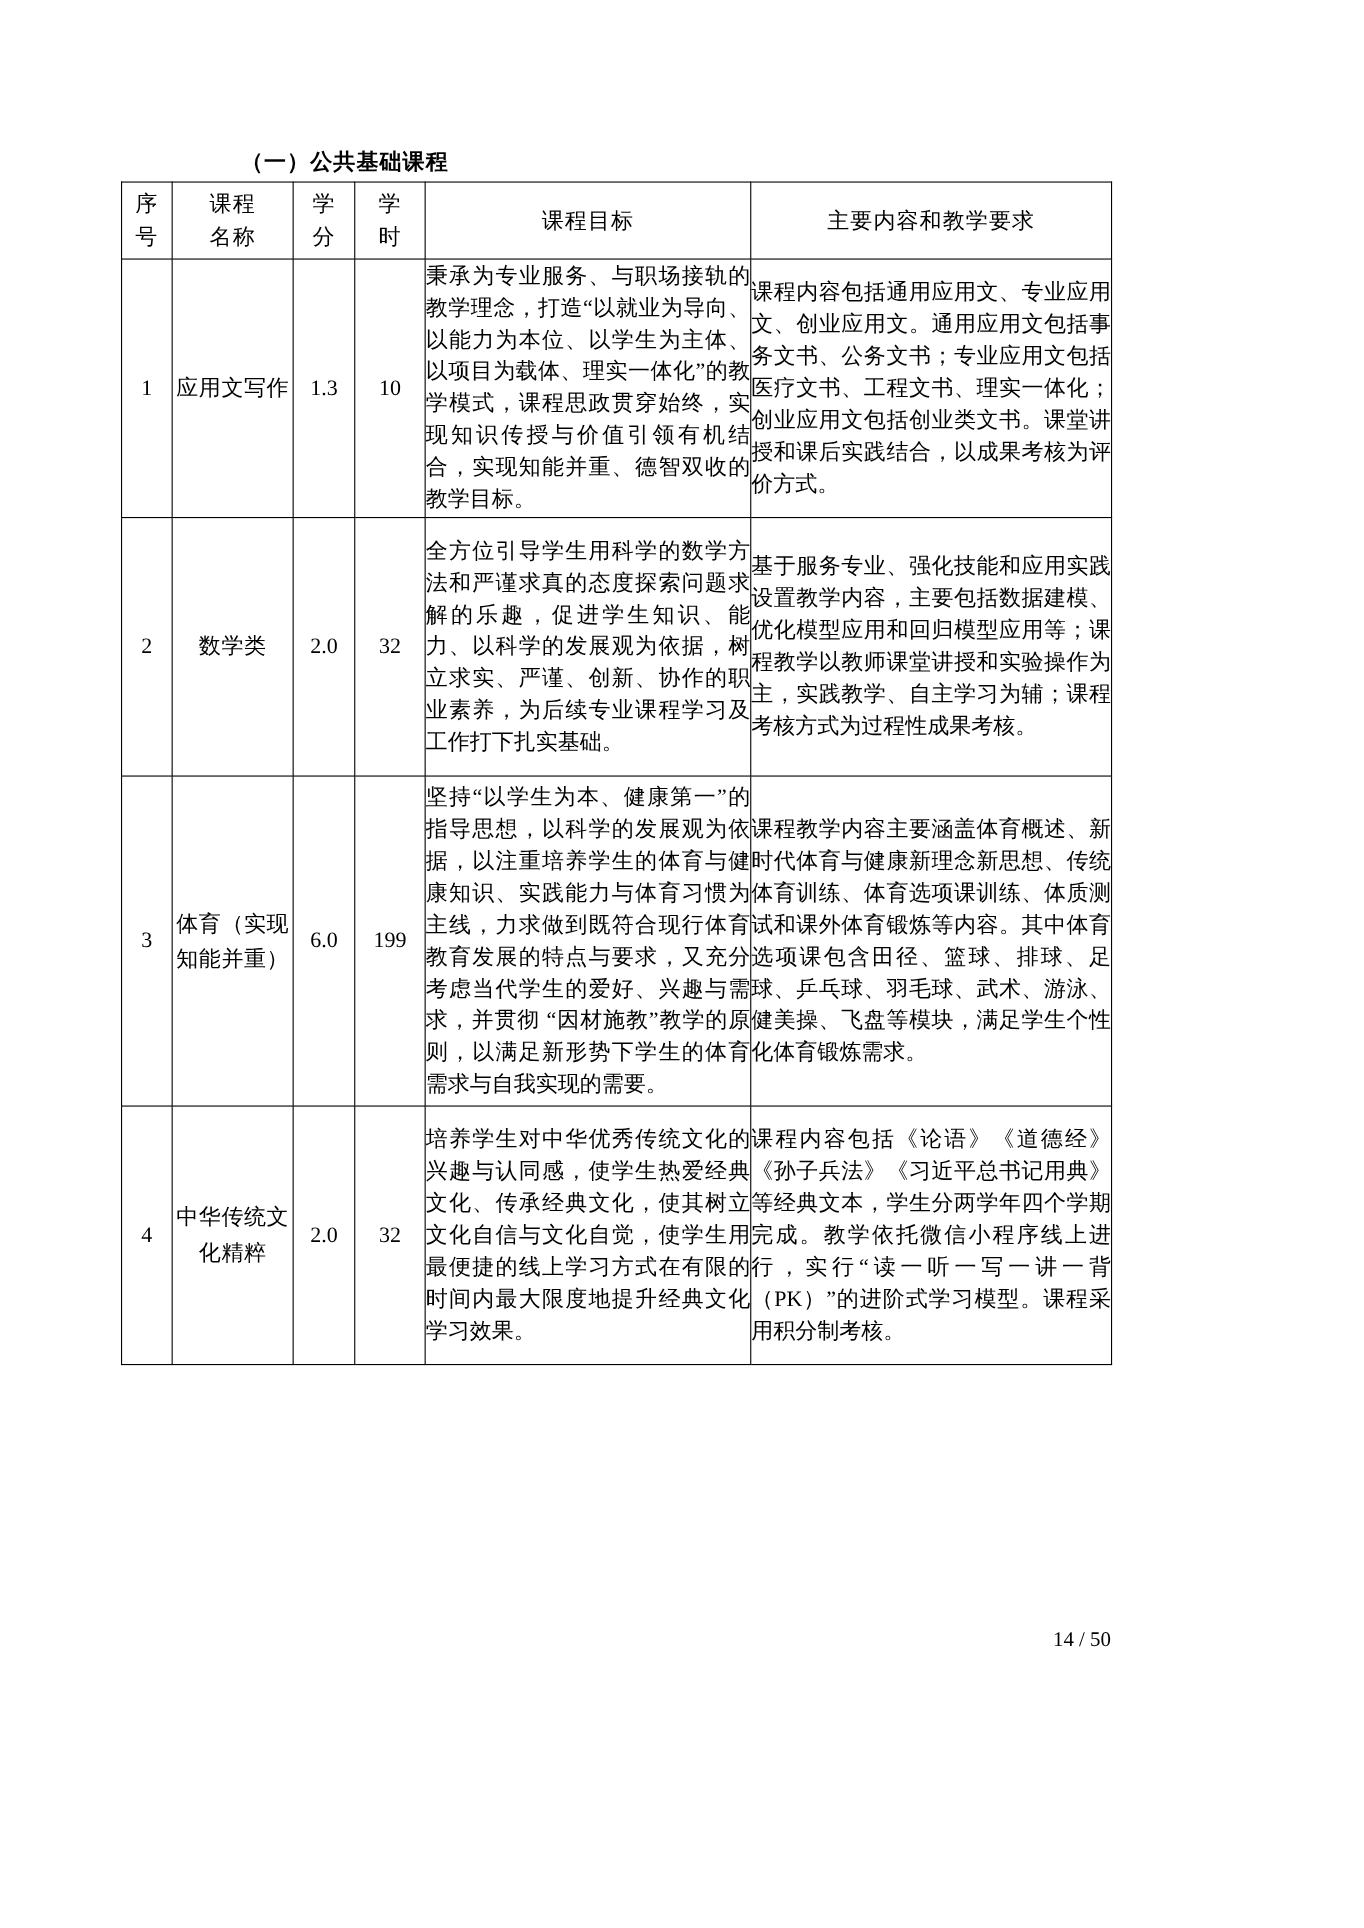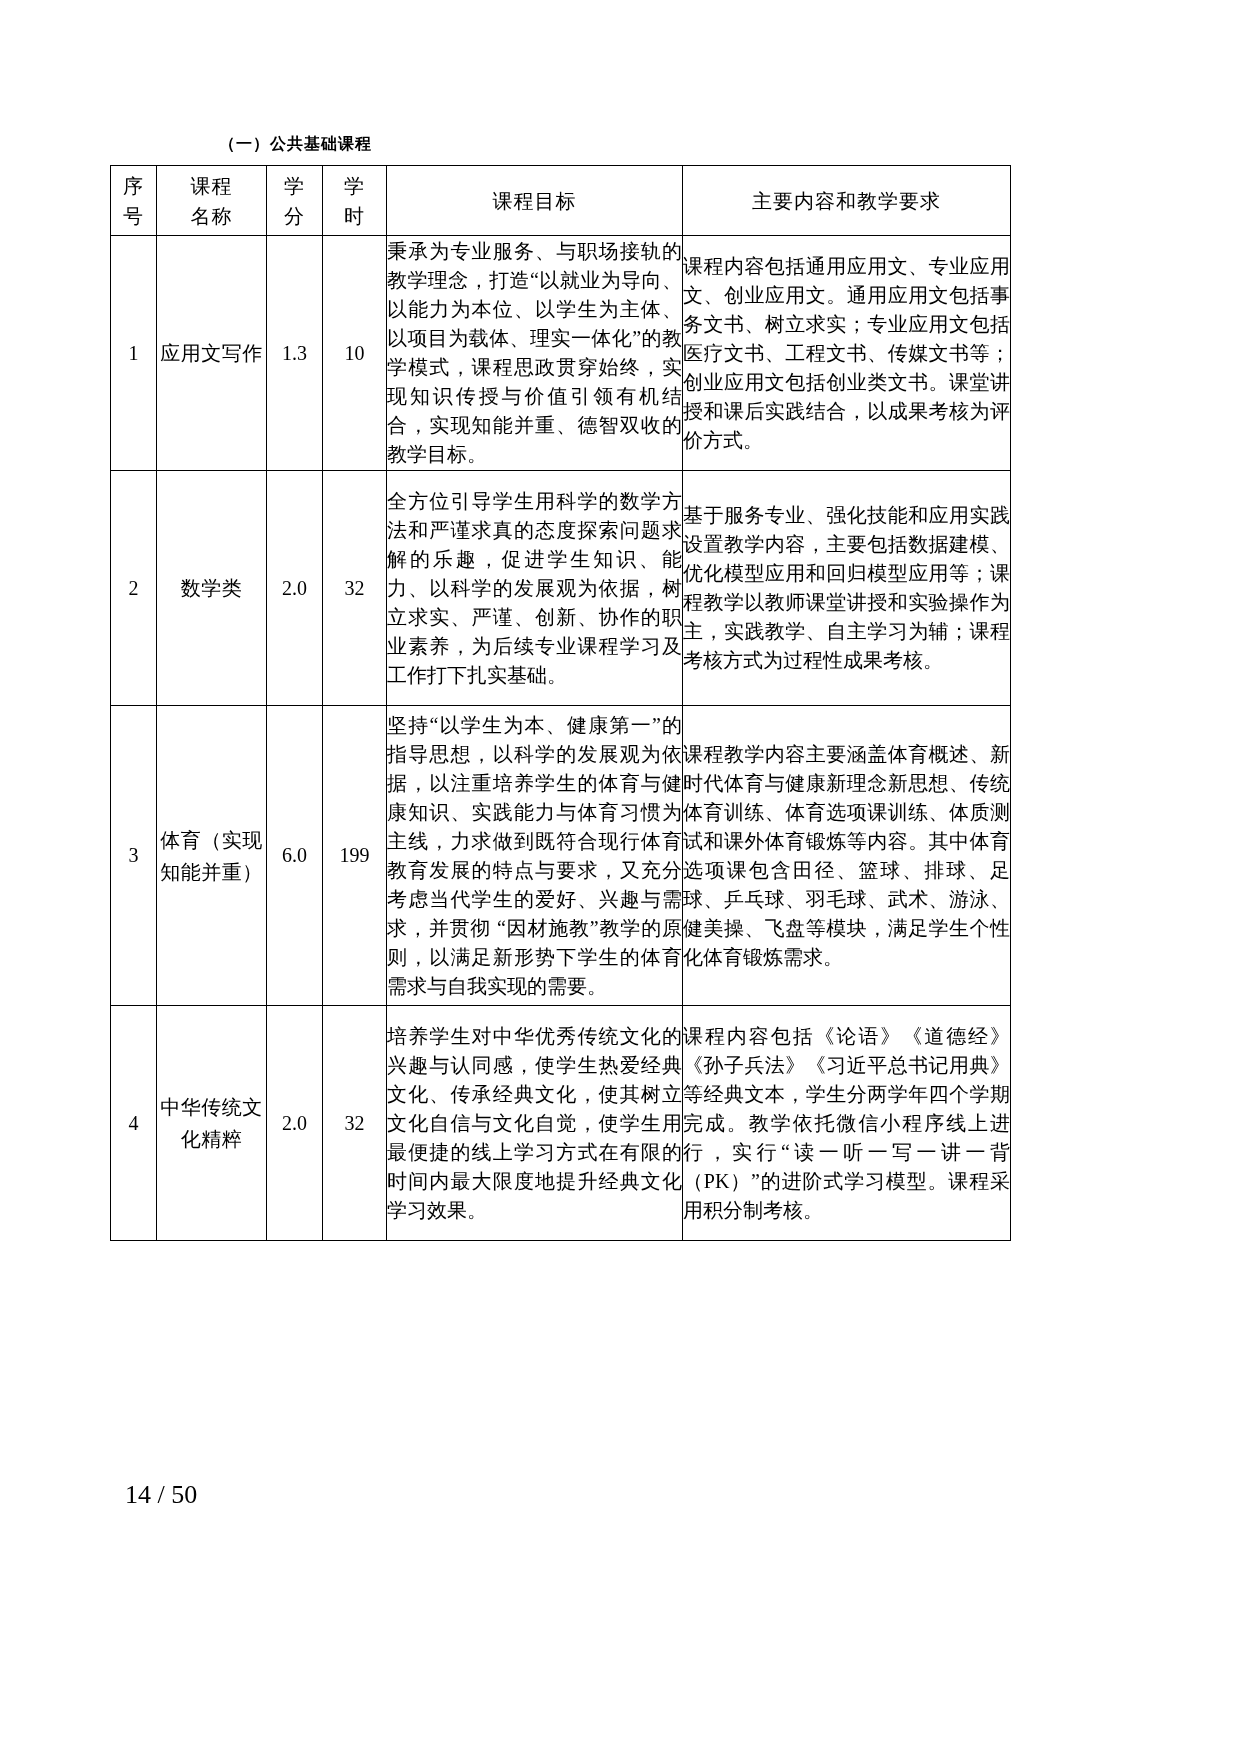--- a/index.html
+++ b/index.html
@@ -9,21 +9,21 @@
     height: 1753px;
     background: #ffffff;
     position: relative;
     font-family: "Liberation Serif", "DejaVu Serif", serif;
     color: #000;
   }
   .page-title {
     position: absolute;
     left: 219px;
     top: 134px;
-    font-size: 16px;
+    font-size: 20px;
     font-weight: bold;
     letter-spacing: 1px;
   }
   table.course-table {
     position: absolute;
     left: 110px;
     top: 165px;
     width: 900px;
     border-collapse: collapse;
     table-layout: fixed;
@@ -57,25 +57,25 @@
     padding: 2px 14px;
     letter-spacing: 0.5px;
   }
   .c-text {
     text-align: justify;
     line-height: 29px;
     padding: 4px 8px;
   }
   .page-footer {
     position: absolute;
-    left: 125px;
+    left: 110px;
     top: 1480px;
     width: 900px;
-    text-align: left;
-    font-size: 26px;
+    text-align: right;
+    font-size: 19px;
   }
 </style>
 </head>
 <body>
 
 <div class="page-title">（一）公共基础课程</div>
 
 <table class="course-table">
   <colgroup>
     <col style="width:46px">
@@ -99,21 +99,21 @@
       <th class="hdr">主要内容和教学要求</th>
     </tr>
   </thead>
   <tbody>
     <tr class="row-h1">
       <td class="c-center">1</td>
       <td class="c-name">应用文写作</td>
       <td class="c-center">1.3</td>
       <td class="c-center">10</td>
       <td class="c-text">秉承为专业服务、与职场接轨的教学理念，打造“以就业为导向、以能力为本位、以学生为主体、以项目为载体、理实一体化”的教学模式，课程思政贯穿始终，实现知识传授与价值引领有机结合，实现知能并重、德智双收的教学目标。</td>
-      <td class="c-text">课程内容包括通用应用文、专业应用文、创业应用文。通用应用文包括事务文书、树立求实；专业应用文包括医疗文书、工程文书、传媒文书等；创业应用文包括创业类文书。课堂讲授和课后实践结合，以成果考核为评价方式。</td>
+      <td class="c-text">课程内容包括通用应用文、专业应用文、创业应用文。通用应用文包括事务文书、公务文书；专业应用文包括医疗文书、工程文书、理实一体化；创业应用文包括创业类文书。课堂讲授和课后实践结合，以成果考核为评价方式。</td>
     </tr>
     <tr class="row-h2">
       <td class="c-center">2</td>
       <td class="c-name">数学类</td>
       <td class="c-center">2.0</td>
       <td class="c-center">32</td>
       <td class="c-text">全方位引导学生用科学的数学方法和严谨求真的态度探索问题求解的乐趣，促进学生知识、能力、以科学的发展观为依据，树立求实、严谨、创新、协作的职业素养，为后续专业课程学习及工作打下扎实基础。</td>
       <td class="c-text">基于服务专业、强化技能和应用实践设置教学内容，主要包括数据建模、优化模型应用和回归模型应用等；课程教学以教师课堂讲授和实验操作为主，实践教学、自主学习为辅；课程考核方式为过程性成果考核。</td>
     </tr>
     <tr class="row-h3">

